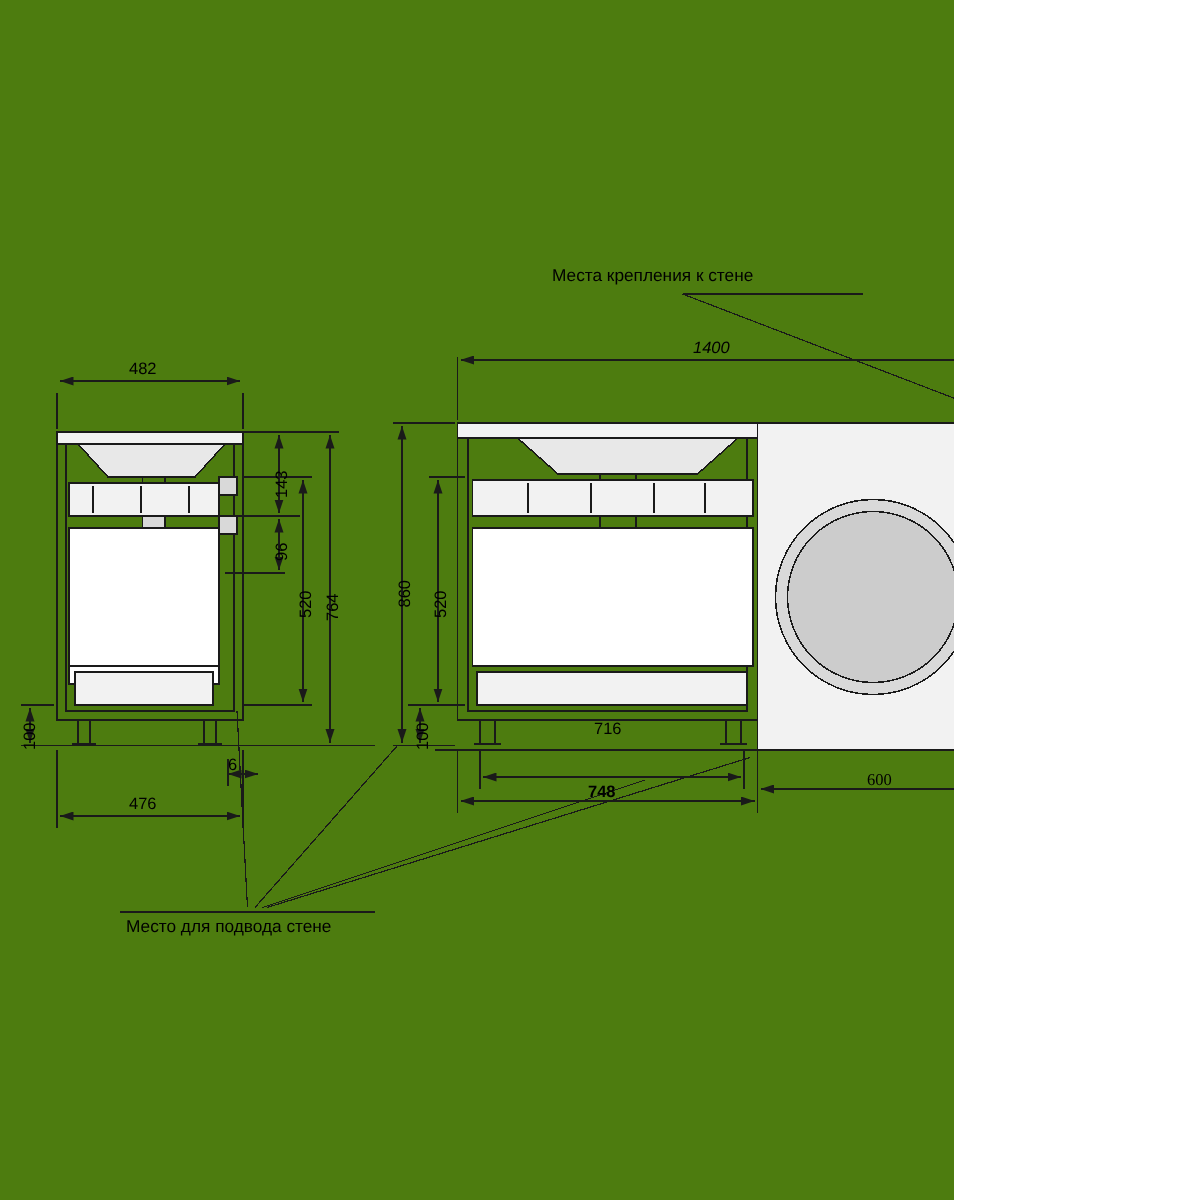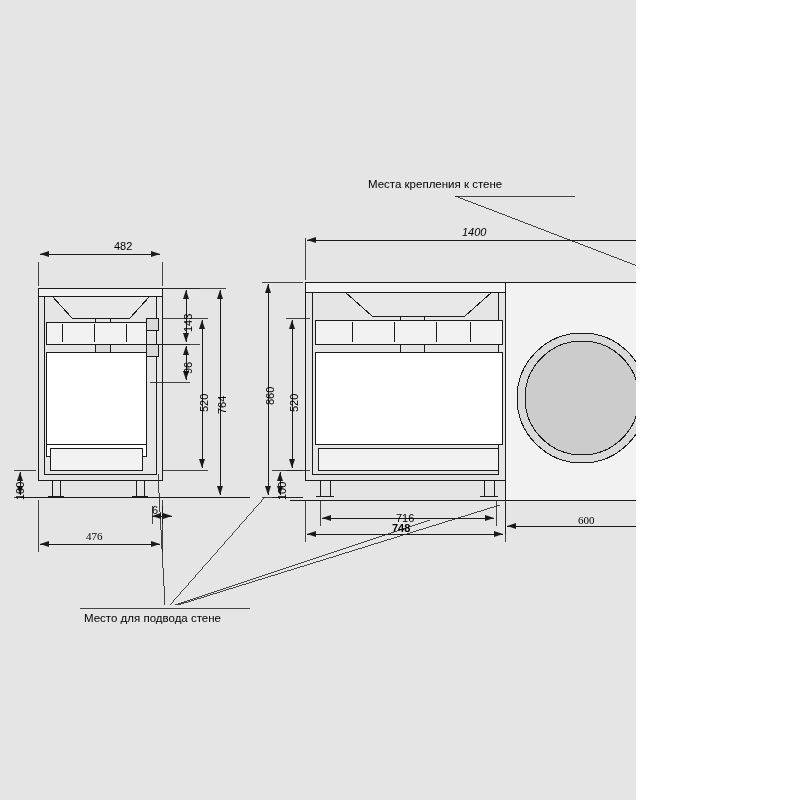--- a/index.html
+++ b/index.html
@@ -7,21 +7,21 @@
     padding: 0;
     background: #ffffff;
   }
   body {
     font-family: "Liberation Sans", sans-serif;
   }
   #sheet {
     position: relative;
     width: 636px;
     height: 800px;
-    background: #e5e5e5;
+    background: #4d7c0f;
     overflow: hidden;
   }
   svg#drawing {
     position: absolute;
     left: 0;
     top: 0;
     width: 800px;
     height: 800px;
   }
   .lbl {
@@ -248,34 +248,34 @@
         <path d="M80,608 L250,608" stroke-width="0.8"></path>
       </g>
 
     </g>
   </svg>
 
   <div class="lbl big" style="left:368px; top:178px;">Места крепления к стене</div>
   <div class="lbl big" style="left:745px; top:208px;">Кронштейн</div>
   <div class="lbl big" style="left:84px; top:612px;">Место для подвода стене</div>
 
-  <div class="lbl dim-txt" style="left:86px; top:240px;margin-left:28px;">482</div>
-  <div class="lbl dim-txt" style="left:86px; top:530px;font-family:Liberation Serif, serif;">476</div>
+  <div class="lbl dim-txt" style="left:86px; top:240px;">482</div>
+  <div class="lbl dim-txt" style="left:86px; top:530px;">476</div>
   <div class="lbl dim-txt" style="left:152px; top:504px;">6</div>
 
   <div class="lbl dim-txt vert" style="left:182px; top:332px;">143</div>
   <div class="lbl dim-txt vert" style="left:182px; top:374px;">96</div>
   <div class="lbl dim-txt vert" style="left:198px; top:412px;">520</div>
   <div class="lbl dim-txt vert" style="left:216px; top:414px;">764</div>
   <div class="lbl dim-txt vert" style="left:14px; top:500px;">100</div>
 
   <div class="lbl dim-txt" style="left:462px; top:226px;font-style:italic;">1400</div>
   <div class="lbl dim-txt" style="left:679px; top:240px;margin-top:40px;">25</div>
   <div class="lbl dim-txt vert" style="left:678px; top:324px;">110</div>
   <div class="lbl dim-txt vert" style="left:687px; top:407px;">735</div>
   <div class="lbl dim-txt vert" style="left:264px; top:405px;">860</div>
   <div class="lbl dim-txt vert" style="left:288px; top:412px;">520</div>
   <div class="lbl dim-txt vert" style="left:276px; top:500px;">100</div>
-  <div class="lbl dim-txt" style="left:396px; top:512px;">716</div>
+  <div class="lbl dim-txt" style="left:396px; top:480px;">716</div>
   <div class="lbl dim-txt" style="left:392px; top:522px;font-weight:bold;">748</div>
   <div class="lbl dim-txt" style="left:578px; top:514px;font-family:Liberation Serif, serif;">600</div>
 
 </div>
 
 </body></html>

